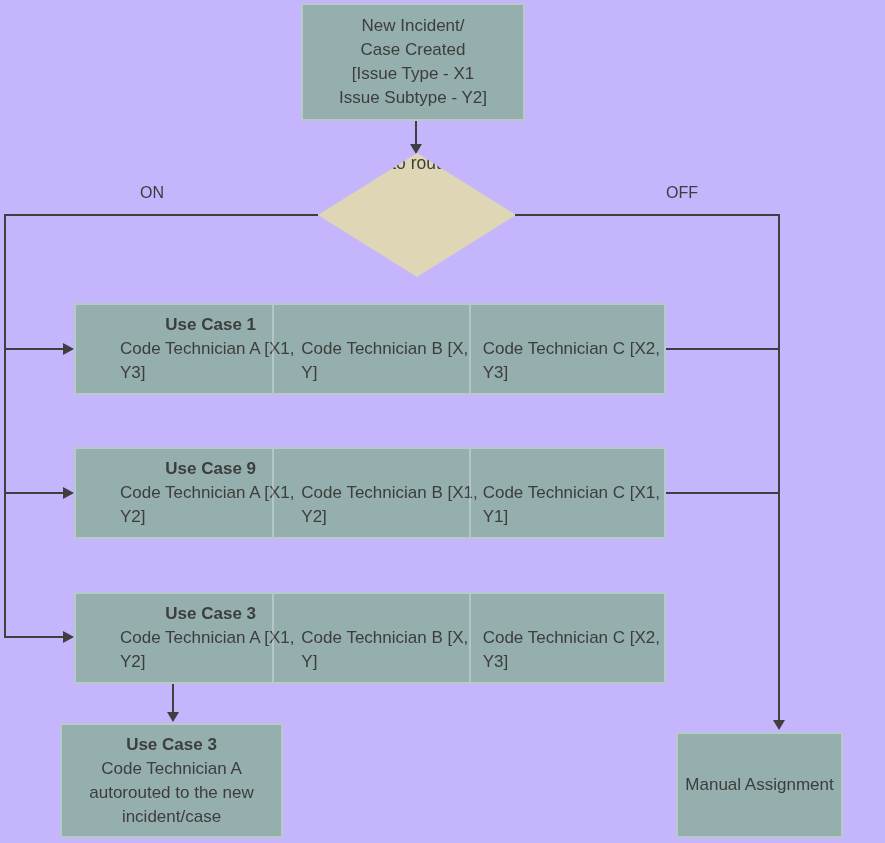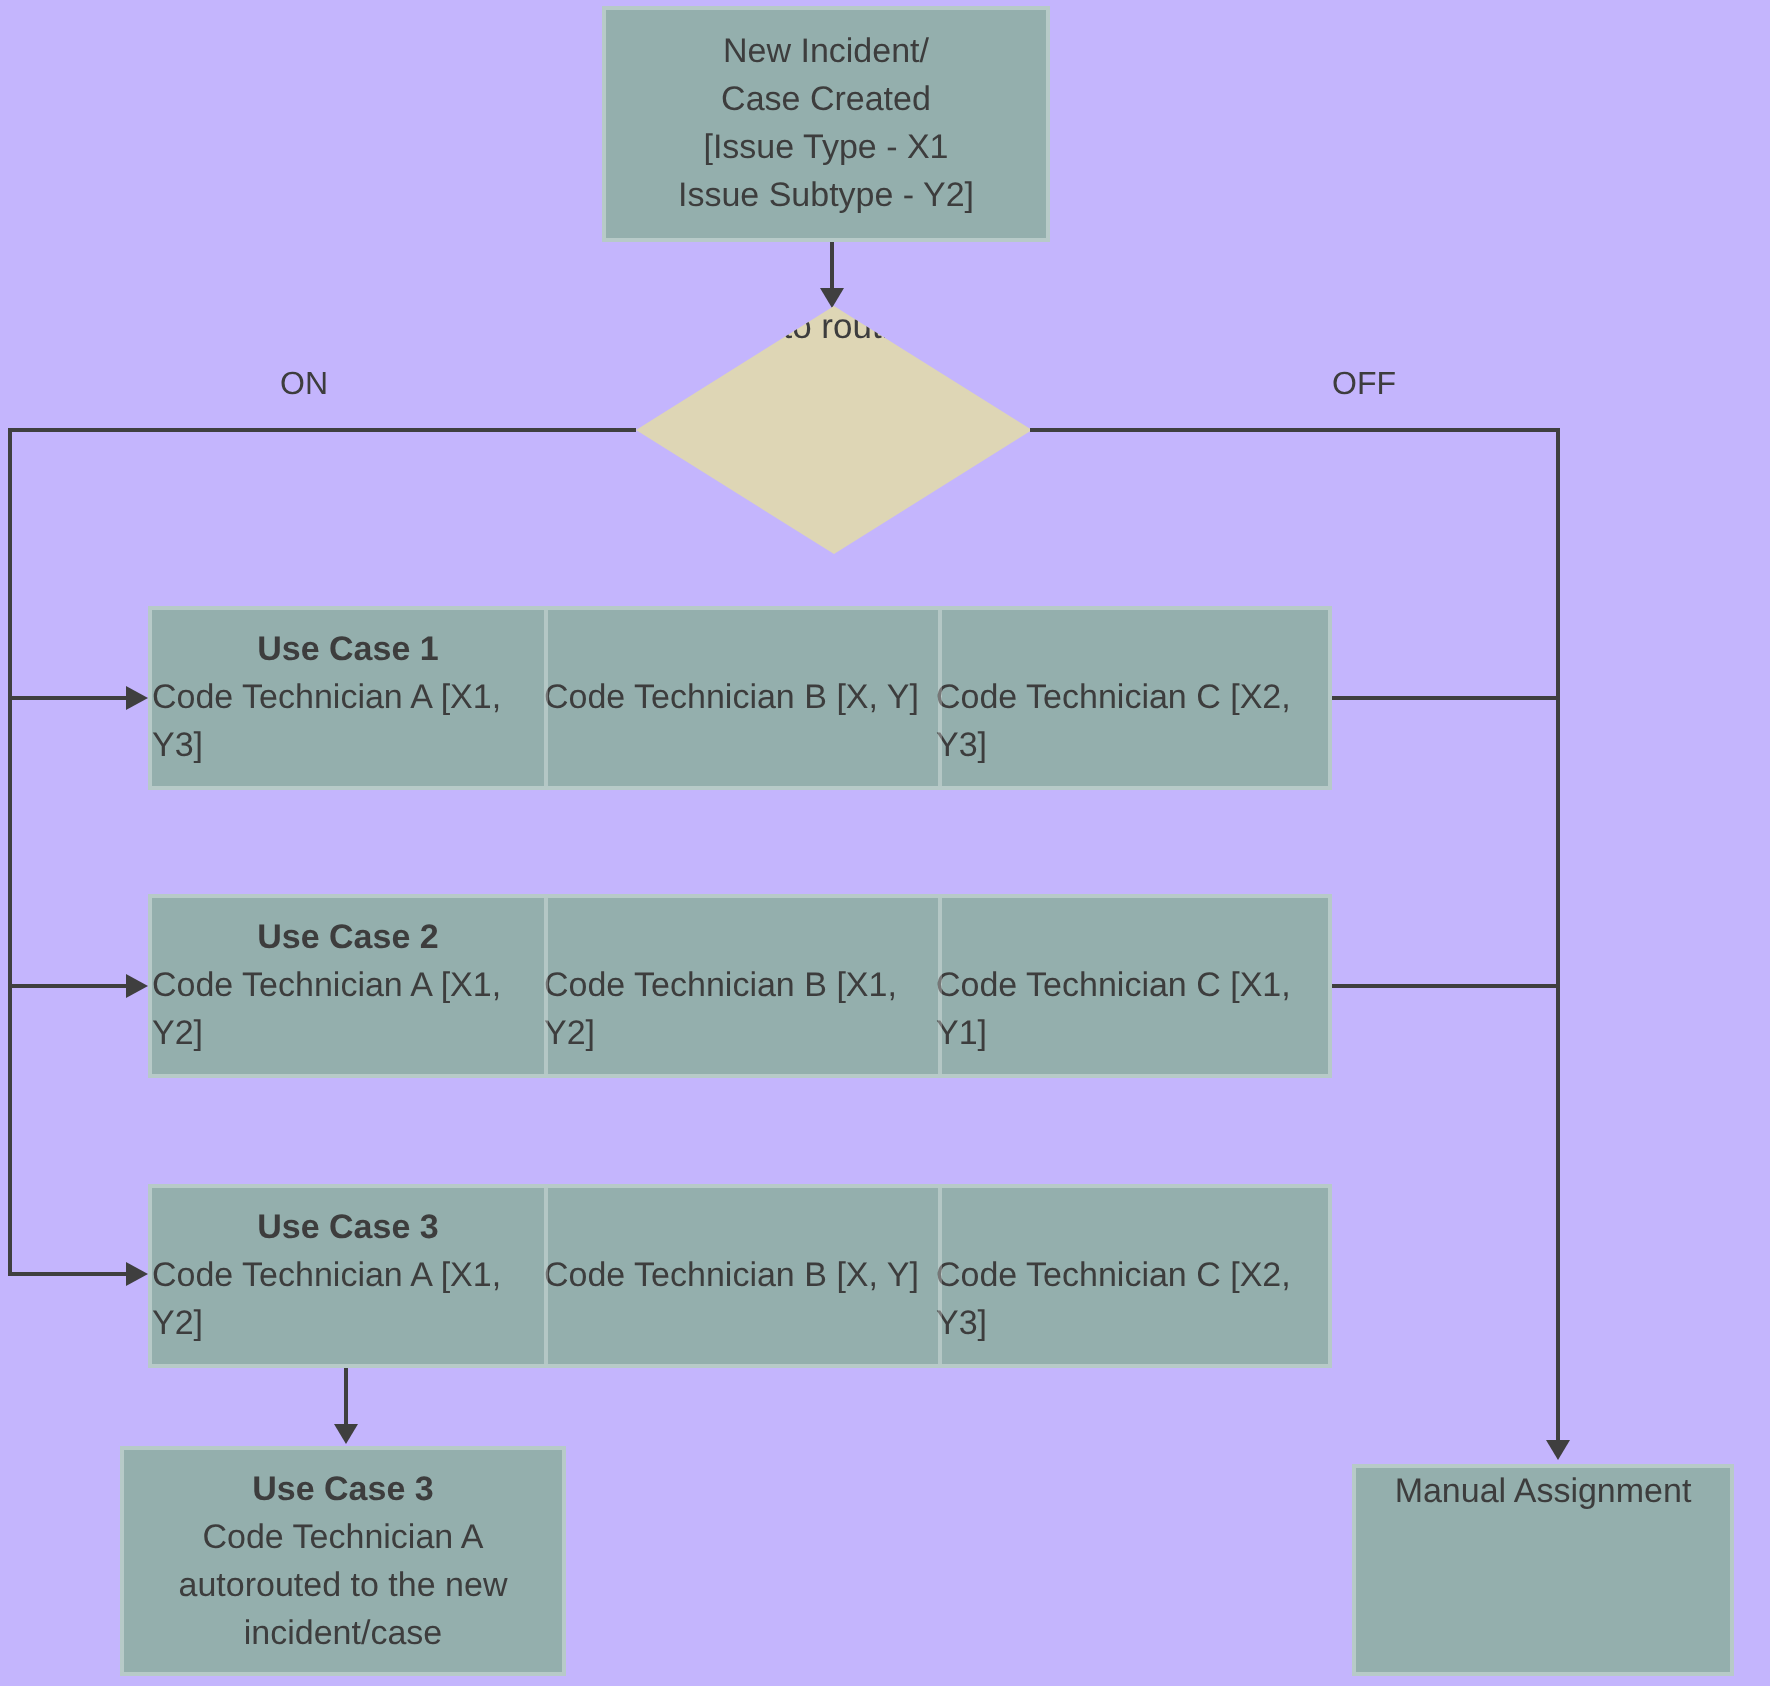--- a/index.html
+++ b/index.html
@@ -32,21 +32,21 @@
     border-top:10px solid #3f3f3f;
   }
   .arrow-right{
     position:absolute;width:0;height:0;
     border-top:6px solid transparent;border-bottom:6px solid transparent;
     border-left:11px solid #3f3f3f;
   }
   .uc-box{
     position:absolute;left:74px;width:592px;height:92px;
     background:#94afad;border:2px solid #b7cac8;box-sizing:border-box;
-    font-size:17px;line-height:24px;padding-top:8px;
+    font-size:17px;line-height:24px;padding-top:8px;padding-left:44px;
   }
   .uc-box .seam{
     position:absolute;top:0;bottom:0;width:2px;background:rgba(255,255,255,0.30);
   }
   .uc-title{
     width:33.33%;text-align:center;font-weight:bold;
   }
   .uc-row{display:flex;width:100%;}
   .uc-col{flex:1;}
   .bold{font-weight:bold;}
@@ -108,21 +108,21 @@
       <div class="uc-col">
         <span>Code Technician C</span>
         <span>[X2, Y3]</span>
       </div>
     </div>
   </div>
 
   <div class="uc-box" style="top:447px;">
     <div class="seam" style="left:196px;"></div>
     <div class="seam" style="left:393px;"></div>
-    <div class="uc-title">Use Case 2</div>
+    <div class="uc-title">Use Case 9</div>
     <div class="uc-row">
       <div class="uc-col">
         <span>Code Technician A</span>
         <span>[X1, Y2]</span>
       </div>
       <div class="uc-col">
         <span>Code Technician B</span>
         <span>[X1, Y2]</span>
       </div>
       <div class="uc-col">
@@ -155,17 +155,17 @@
   <div class="vline" style="left:172px;top:684px;height:28px;"></div>
   <div class="arrow-down" style="left:167px;top:712px;"></div>
 
   <div class="node" style="left:60px;top:723px;width:223px;height:115px;">
     <span class="bold">Use Case 3</span>
     <span>Code Technician A</span>
     <span>autorouted to the new</span>
     <span>incident/case</span>
   </div>
 
-  <div class="node" style="left:676px;top:732px;width:191px;height:106px;justify-content:space-between;">
+  <div class="node" style="left:676px;top:732px;width:167px;height:106px;">
     <span>Manual Assignment</span>
   </div>
 
 </div>
 
 </body></html>

